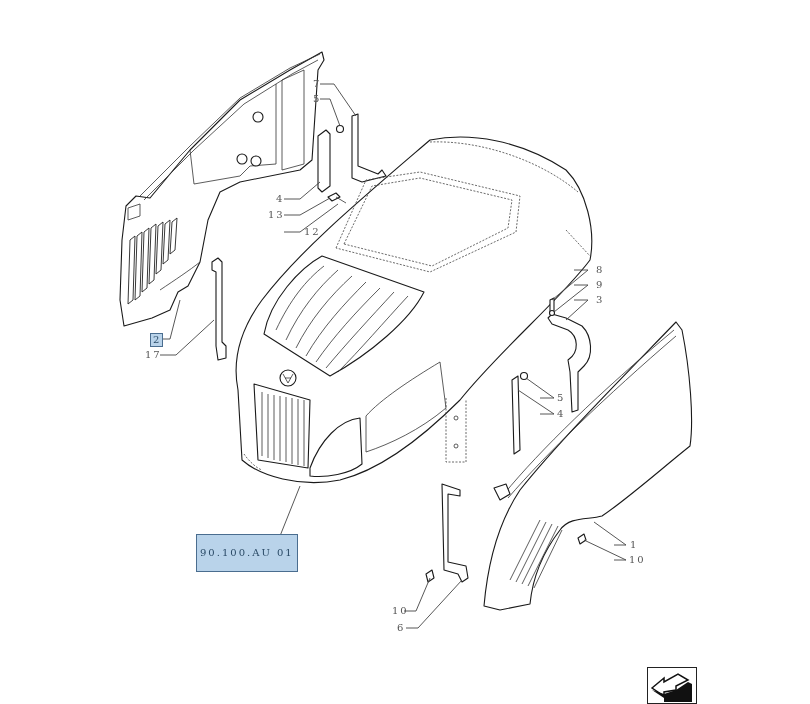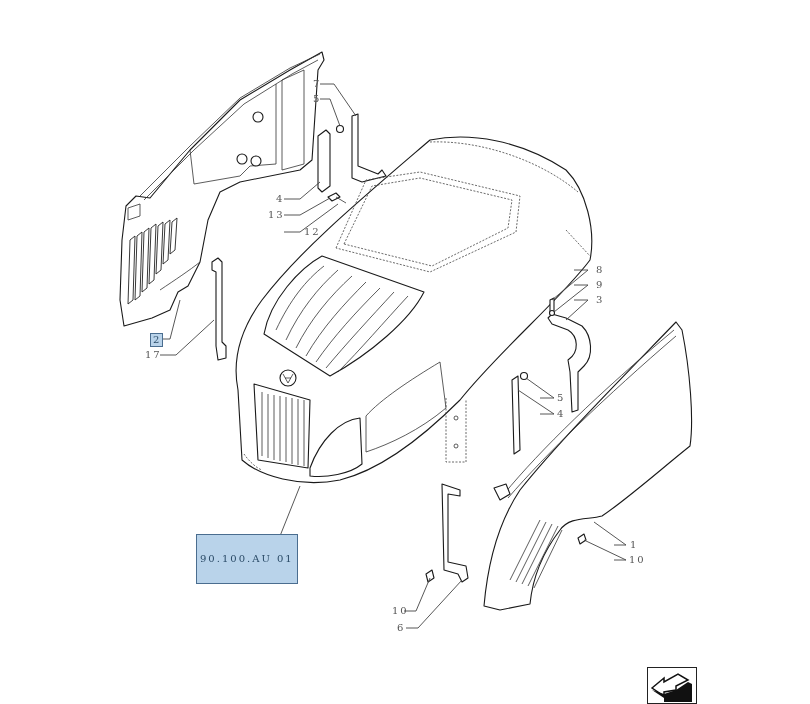--- a/index.html
+++ b/index.html
@@ -8,21 +8,21 @@
     #diagram { position: absolute; left: 0; top: 0; width: 810px; height: 704px; }
     .part { fill: #ffffff; stroke: #1a1a1a; stroke-width: 1.1; stroke-linejoin: round; }
     .thin { fill: none; stroke: #333; stroke-width: 0.8; }
     .dash { fill: none; stroke: #444; stroke-width: 0.8; stroke-dasharray: 2 1.5; }
     .slot { fill: #ffffff; stroke: #222; stroke-width: 0.9; }
     .leader { fill: none; stroke: #444; stroke-width: 0.9; }
     .callout { position: absolute; font-family: "DejaVu Serif", serif; font-size: 10px;
                color: #555; letter-spacing: 2px; line-height: 12px; white-space: nowrap; }
     .callout.hl { background: #b9d3ea; border: 1px solid #4a6d8f; color: #2a4a66;
                   padding: 0 2px; letter-spacing: 1px; }
-    .callout.ref { font-size: 10px; letter-spacing: 2px; padding: 18px 3px; }
+    .callout.ref { font-size: 10px; letter-spacing: 2px; padding: 12px 3px; }
     .callout.clickable { cursor: pointer; }
     #nav-arrow { position: absolute; left: 647px; top: 667px; width: 50px; height: 37px;
                  border: 1px solid #222; background: #fff; box-sizing: border-box; cursor: pointer; }
   </style>
 </head>
 <body>
 
 <svg id="diagram" viewBox="0 0 810 704" xmlns="http://www.w3.org/2000/svg">
 
   <g>

